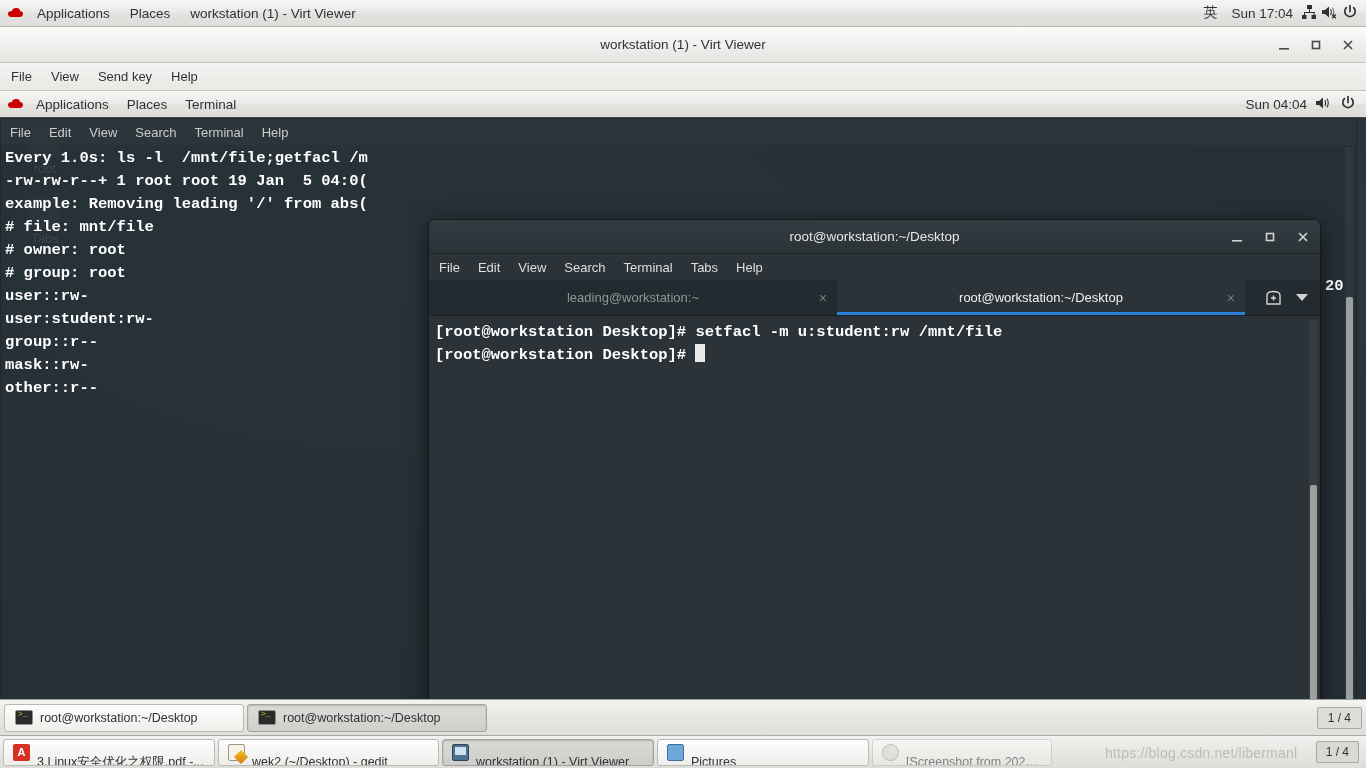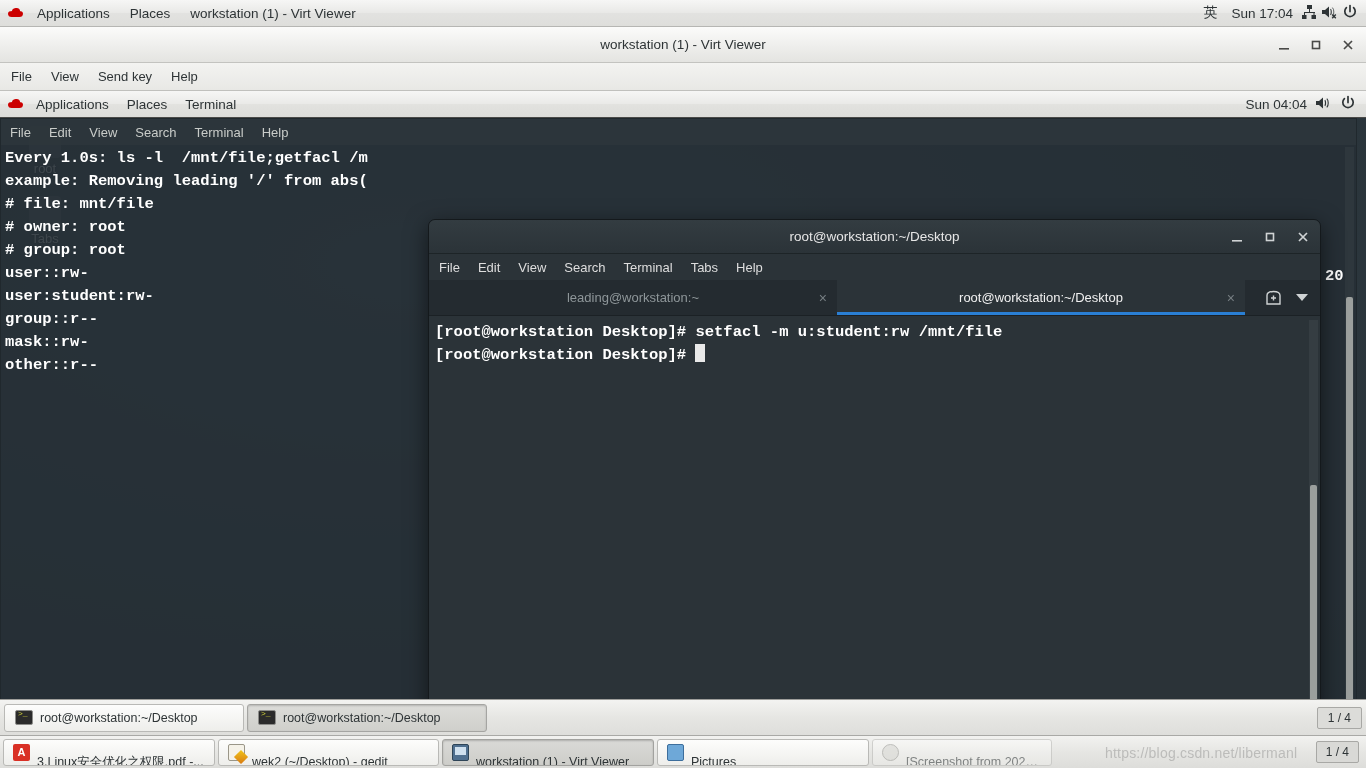--- a/index.html
+++ b/index.html
@@ -237,21 +237,21 @@
   }
   .fg-scroll {
     position: absolute; right: 2px; top: 4px; width: 9px; bottom: 4px;
     background: rgba(255,255,255,.05);
   }
   .fg-scroll .thumb { position: absolute; left: 1px; right: 1px; top: 165px; height: 330px; background: #9b9f9d; border-radius: 2px; }
   .fg-cursor { display: inline-block; width: 10px; height: 18px; background: #e9e9e9; vertical-align: -3px; }
 
   
   .bg-sliver-20 {
-    position: absolute; left: 1325px; top: 176px;
+    position: absolute; left: 1325px; top: 186px;
     font-family: "Liberation Mono", monospace; font-size: 15.5px; font-weight: bold;
     color: #ffffff;
   }
 
   
   .host-taskbar {
     position: absolute; left: 0; bottom: 0; width: 1366px; height: 33px;
     background: linear-gradient(to bottom, #f2f2f0 0%, #e6e6e3 50%, #dddddA 100%);
     border-top: 1px solid #a9a9a6;
     display: flex; align-items: center; padding: 0 3px; gap: 3px;
@@ -417,21 +417,21 @@
 
       <div class="bg-term">
         <div class="bg-term-menubar">
           <span class="menu-item">File</span>
           <span class="menu-item">Edit</span>
           <span class="menu-item">View</span>
           <span class="menu-item">Search</span>
           <span class="menu-item">Terminal</span>
           <span class="menu-item">Help</span>
         </div>
-        <div class="bg-term-body"><div>Every 1.0s: ls -l  /mnt/file;getfacl /m</div><div></div><div>example: Removing leading '/' from abs(</div><div># file: mnt/file</div><div># owner: root</div><div># group: root</div><div>user::rw-</div><div>user:student:rw-</div><div>group::r--</div><div>mask::rw-</div><div>other::r--</div>
+        <div class="bg-term-body"><div>Every 1.0s: ls -l  /mnt/file;getfacl /m</div><div></div><div>-rw-rw-r--+ 1 root root 19 Jan  5 04:0(</div><div>example: Removing leading '/' from abs(</div><div># file: mnt/file</div><div># owner: root</div><div># group: root</div><div>user::rw-</div><div>user:student:rw-</div><div>group::r--</div><div>mask::rw-</div><div>other::r--</div>
           <div class="bg-cursor"></div>
         </div>
         <div class="bg-term-scroll">
           <div class="thumb"></div>
         </div>
       </div>
 
       <div class="bg-sliver-20">20</div>
 
       <div class="fg-term">

